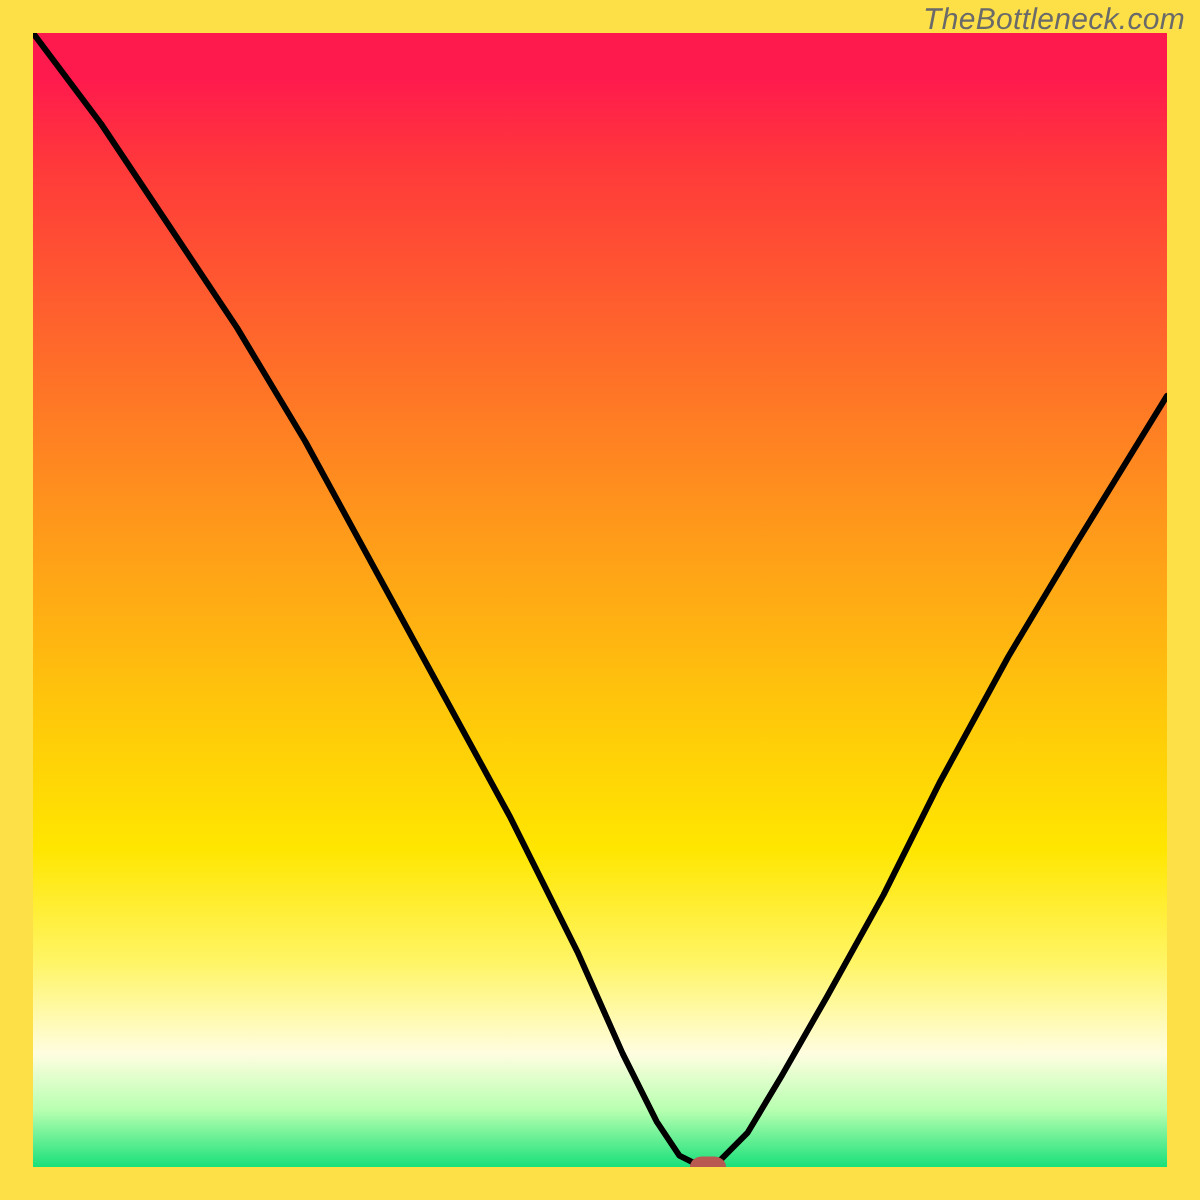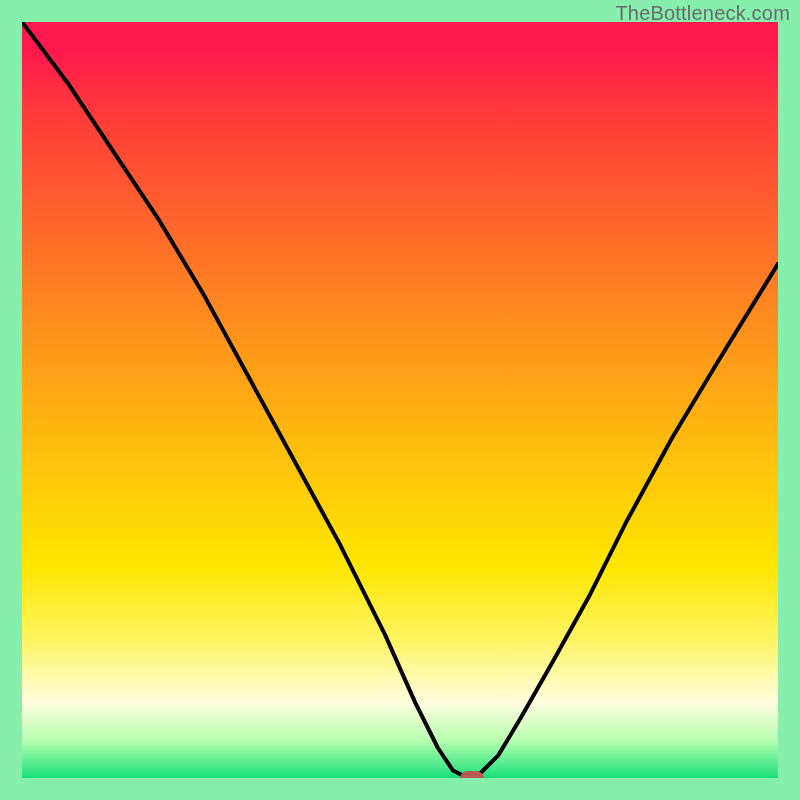--- a/index.html
+++ b/index.html
@@ -9,21 +9,22 @@
     height: 800px;
     background: #000;
     font-family: Arial, Helvetica, sans-serif;
     overflow: hidden;
   }
   .frame {
     position: absolute;
     inset: 0;
     width: 800px;
     height: 800px;
-    background: #86efac;
+    background: #fde047;
+    font-style: italic;
   }
   .plot-area {
     position: absolute;
     left: 22px;
     top: 22px;
     width: 756px;
     height: 756px;
     overflow: hidden;
   }
   .gradient-bg {

